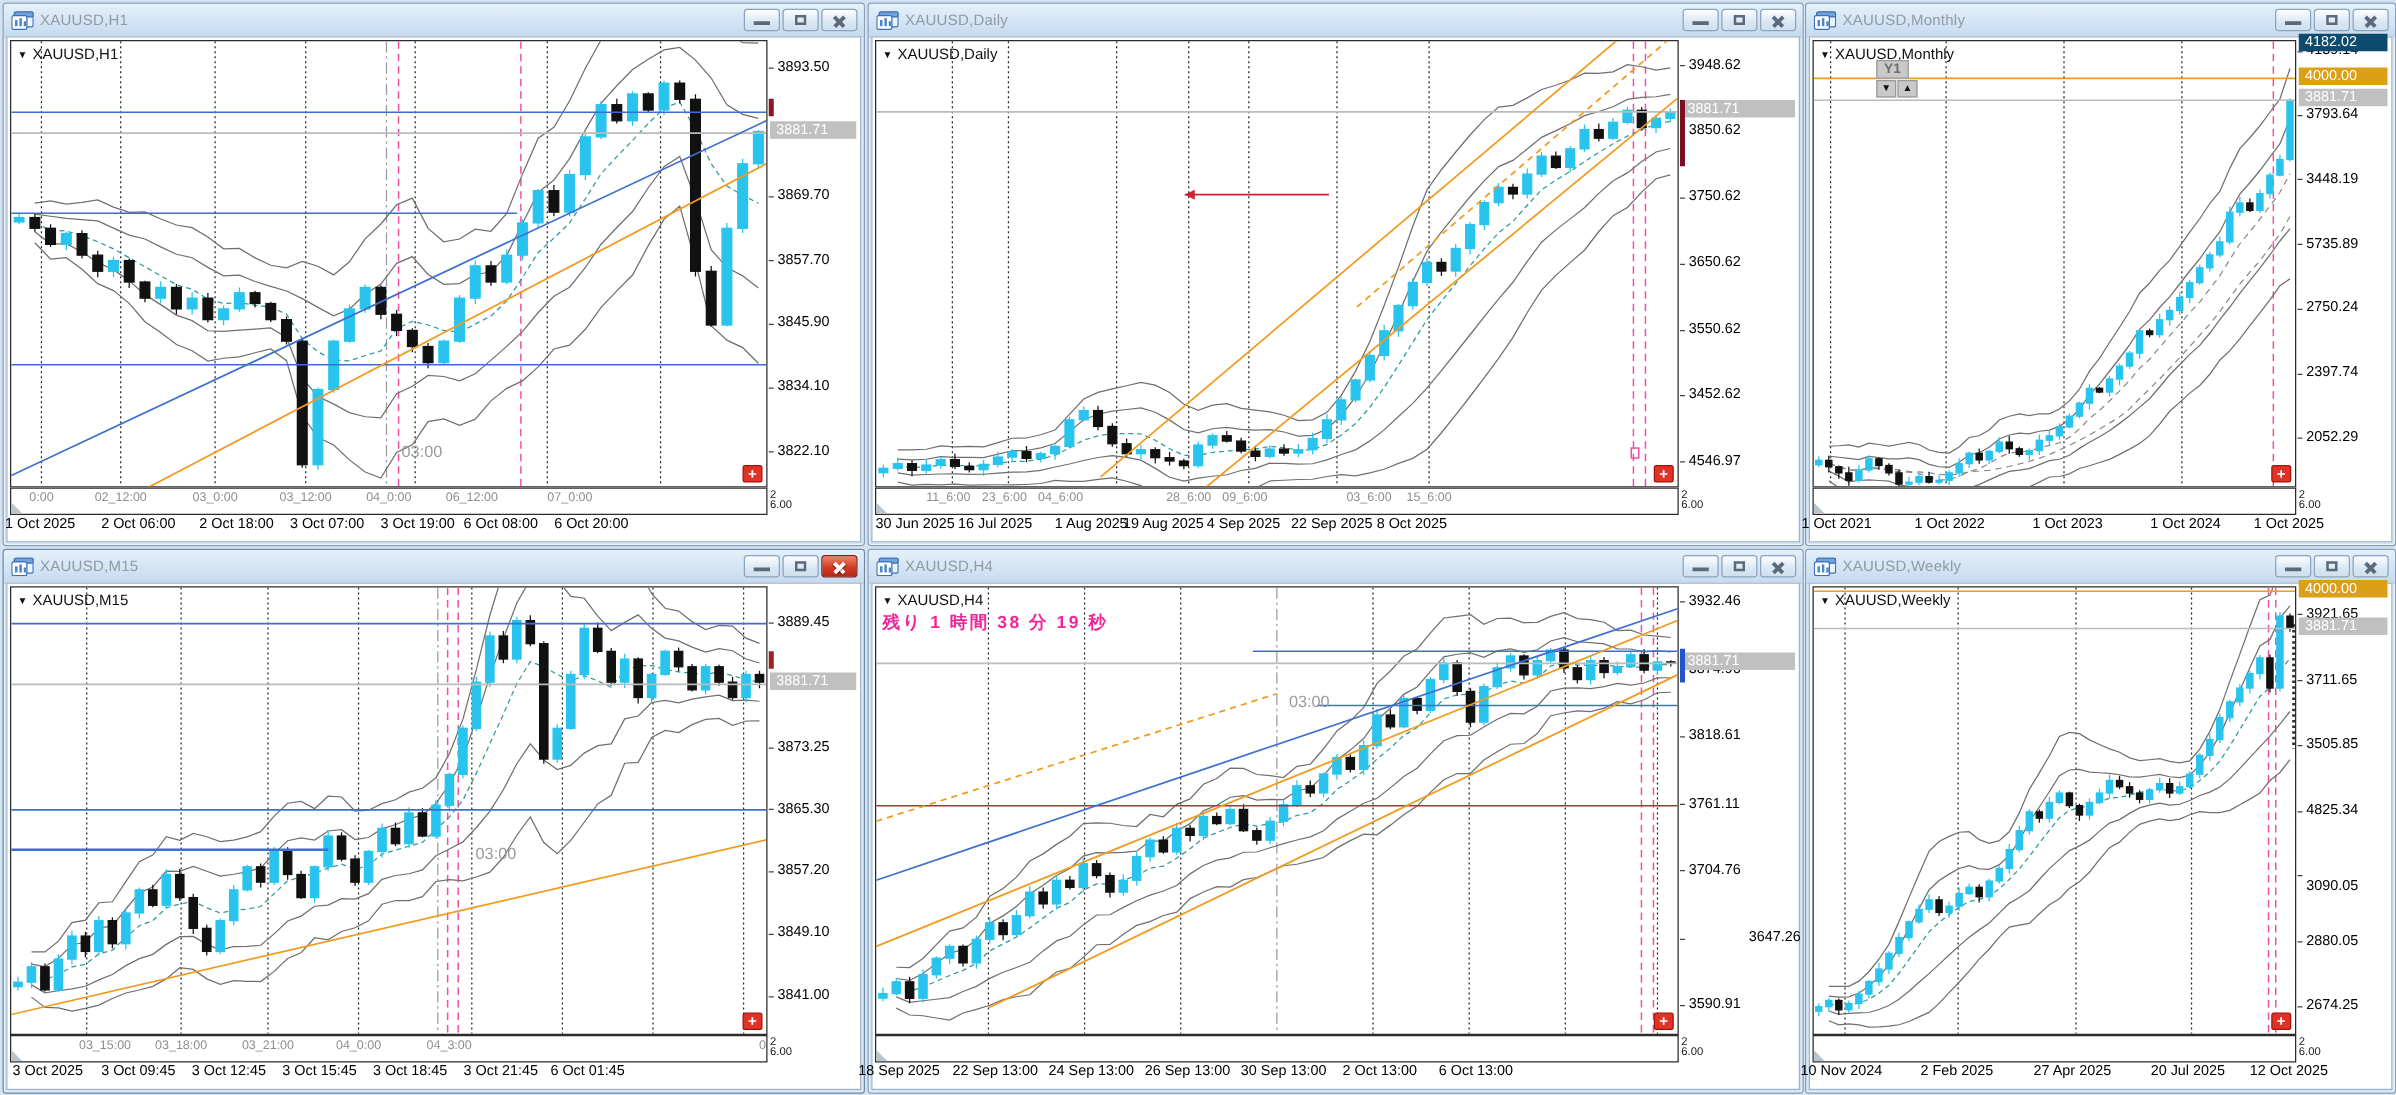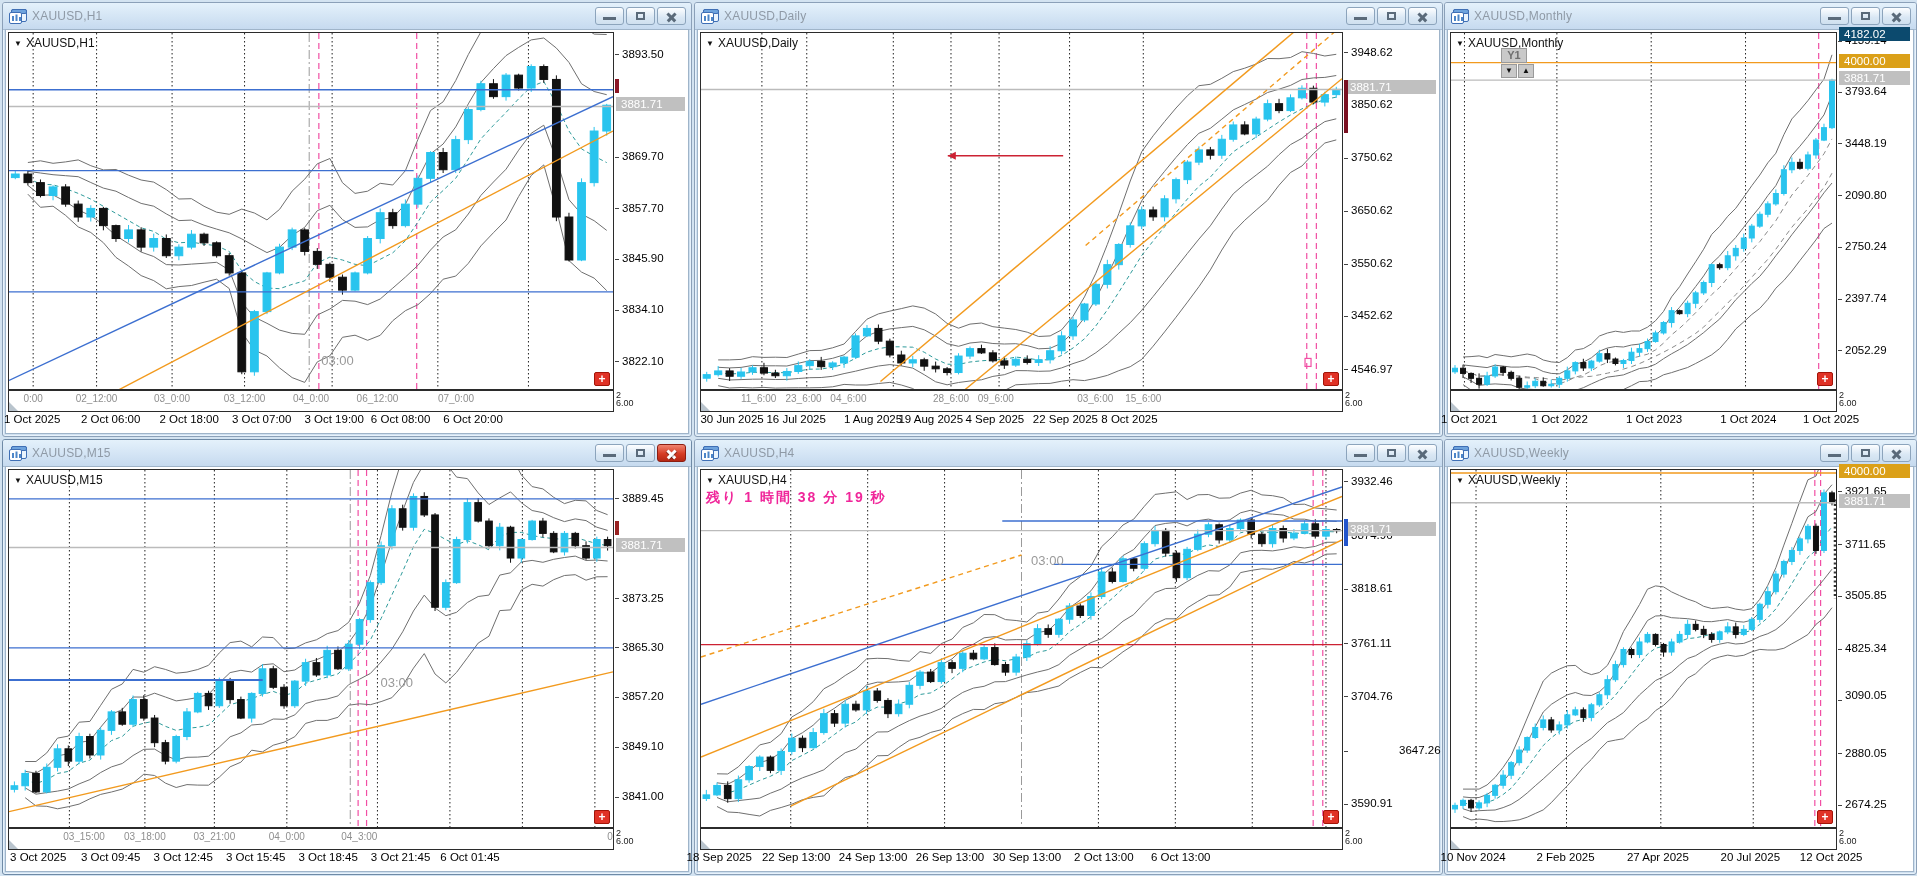--- a/index.html
+++ b/index.html
@@ -610,21 +610,21 @@
           </div>
         </div>
       <div class="axis" style="left: 390px; top: 2px; width: 73px; height: 356px;">
           <i class="tickline" style="top: 8.52757px;"></i>
           <span class="ticklab" style="top: 2.02757px;">4139.14</span>
           <i class="tickline" style="top: 59.7767px;"></i>
           <span class="ticklab" style="top: 53.2767px;">3793.64</span>
           <i class="tickline" style="top: 111.018px;"></i>
           <span class="ticklab" style="top: 104.518px;">3448.19</span>
           <i class="tickline" style="top: 163.306px;"></i>
-          <span class="ticklab" style="top: 156.806px;">2090.80</span>
+          <span class="ticklab" style="top: 156.806px;">5735.89</span>
           <i class="tickline" style="top: 214.548px;"></i>
           <span class="ticklab" style="top: 208.048px;">2750.24</span>
           <i class="tickline" style="top: 266.835px;"></i>
           <span class="ticklab" style="top: 260.335px;">2397.74</span>
           <i class="tickline" style="top: 318.077px;"></i>
           <span class="ticklab" style="top: 311.577px;">2052.29</span>
           <div class="pbox" style="top: -5.33px; background: #0c4a6e;">4182.02</div>
           <div class="pbox" style="top: 21.6667px; background: rgb(219, 160, 24);">4000.00</div>
           <div class="pbox" style="top: 39.213px; background: rgb(192, 192, 192);">3881.71</div>
         </div>
@@ -1220,21 +1220,21 @@
       <div class="axis" style="left: 390px; top: 2px; width: 73px; height: 357px;">
           <i class="tickline" style="top: 22.2148px;"></i>
           <span class="ticklab" style="top: 15.7148px;">3921.65</span>
           <i class="tickline" style="top: 75.0105px;"></i>
           <span class="ticklab" style="top: 68.5105px;">3711.65</span>
           <i class="tickline" style="top: 126.75px;"></i>
           <span class="ticklab" style="top: 120.25px;">3505.85</span>
           <i class="tickline" style="top: 179.546px;"></i>
           <span class="ticklab" style="top: 173.046px;">4825.34</span>
           <i class="tickline" style="top: 231.286px;"></i>
-          <span class="ticklab" style="top: 220px; text-align: right;">3090.05</span>
+          <span class="ticklab" style="top: 234px; text-align: right;">3090.05</span>
           <i class="tickline" style="top: 284.082px;"></i>
           <span class="ticklab" style="top: 277.582px;">2880.05</span>
           <i class="tickline" style="top: 335.822px;"></i>
           <span class="ticklab" style="top: 329.322px;">2674.25</span>
           <div class="pbox" style="top: -4.9831px; background: rgb(219, 160, 24);">4000.00</div>
           <div class="pbox" style="top: 24.756px; background: rgb(192, 192, 192);">3881.71</div>
         </div>
       <div class="strip" style="left: 2px; top: 361px; width: 385px; height: 20px;">
           <i class="tri"></i>
         </div>

